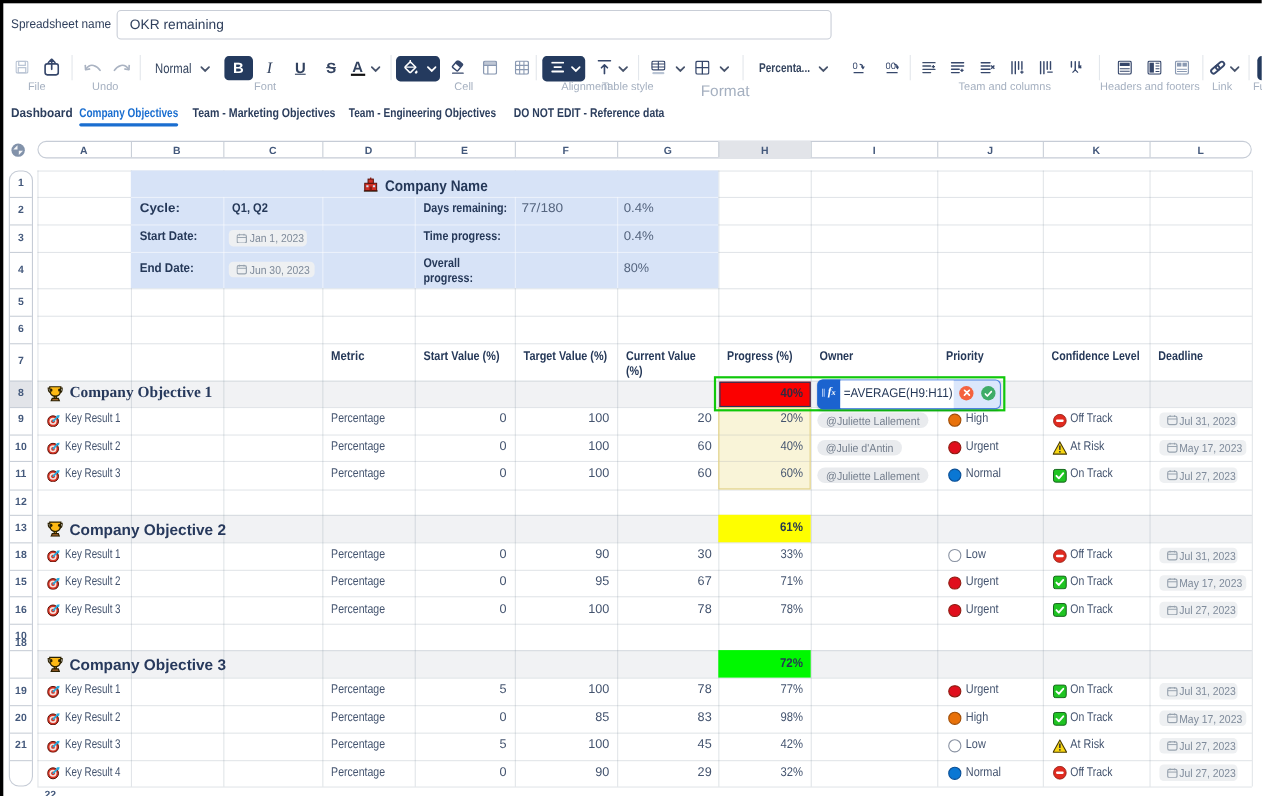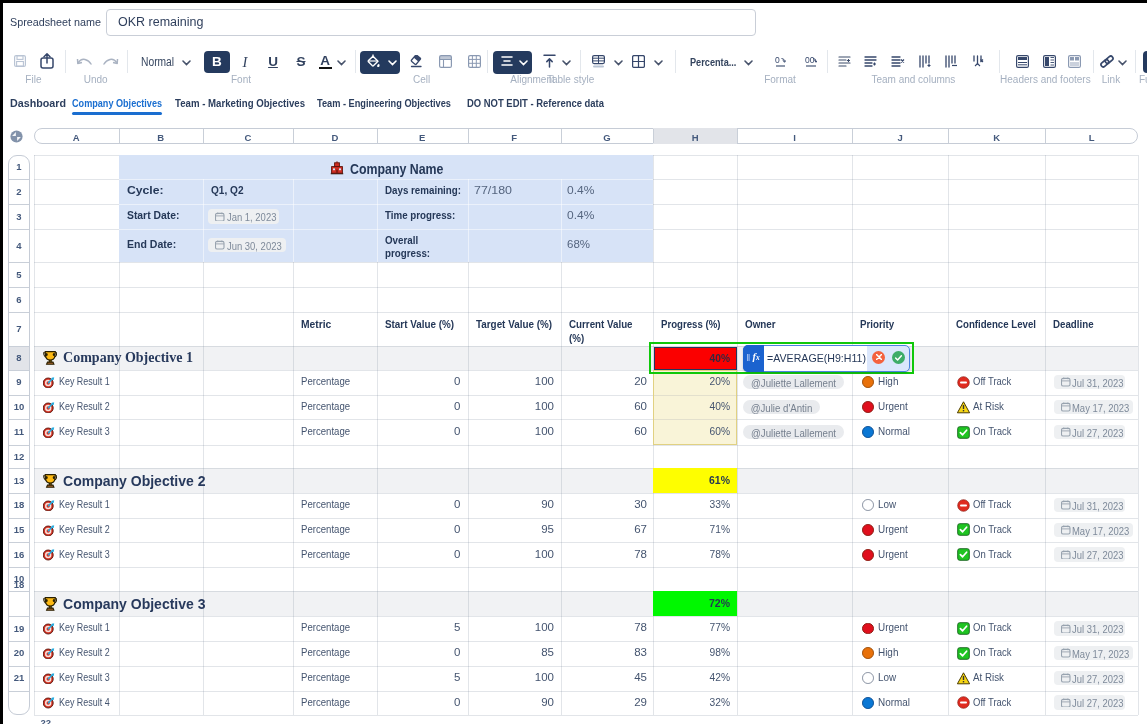--- a/index.html
+++ b/index.html
@@ -16,21 +16,21 @@
 <div class="abs" style="left:827px;top:50px;width:1px;height:23px;background:#e3e7ec"></div>
 <div class="abs" style="left:999px;top:50px;width:1px;height:23px;background:#e3e7ec"></div>
 <div class="abs" style="left:1093px;top:50px;width:1px;height:23px;background:#e3e7ec"></div>
 <div class="abs" style="left:1135px;top:50px;width:1px;height:23px;background:#e3e7ec"></div>
 <div class="abs" style="left:-46.6px;top:73.5px;width:160px;text-align:center;font-size:10px;color:#a5b0c0">File</div>
 <div class="abs" style="left:15.700000000000003px;top:73.5px;width:160px;text-align:center;font-size:10px;color:#a5b0c0">Undo</div>
 <div class="abs" style="left:161px;top:73.5px;width:160px;text-align:center;font-size:10px;color:#a5b0c0">Font</div>
 <div class="abs" style="left:341.7px;top:73.5px;width:160px;text-align:center;font-size:10px;color:#a5b0c0">Cell</div>
 <div class="abs" style="left:452.5px;top:73.5px;width:160px;text-align:center;font-size:10px;color:#a5b0c0">Alignment</div>
 <div class="abs" style="left:547px;top:73.5px;width:160px;text-align:left;font-size:10px;color:#a5b0c0">Table style</div>
-<div class="abs" style="left:700px;top:73.5px;width:160px;text-align:center;font-size:10px;color:#a5b0c0">Format</div>
+<div class="abs" style="left:637px;top:73.5px;width:160px;text-align:left;font-size:14px;color:#a5b0c0">Format</div>
 <div class="abs" style="left:833.4px;top:73.5px;width:160px;text-align:center;font-size:10px;color:#a5b0c0">Team and columns</div>
 <div class="abs" style="left:965.4000000000001px;top:73.5px;width:160px;text-align:center;font-size:10px;color:#a5b0c0">Headers and footers</div>
 <div class="abs" style="left:1031px;top:73.5px;width:160px;text-align:center;font-size:10px;color:#a5b0c0">Link</div>
 <div class="abs" style="left:1139px;top:73.5px;font-size:10px;color:#a5b0c0">Fu</div>
 <div class="abs" style="left:14px;top:55px;width:12px;height:12px">
     <svg width="12" height="12" viewBox="0 0 12 12">
       <rect x="0.6" y="0.6" width="10.8" height="10.8" rx="1.5" fill="none" stroke="#b9c4d4" stroke-width="1.2"></rect>
       <rect x="3" y="0.8" width="6" height="3.6" fill="none" stroke="#b9c4d4" stroke-width="1.1"></rect>
       <rect x="2.6" y="6.5" width="6.8" height="4.6" fill="none" stroke="#b9c4d4" stroke-width="1.1"></rect>
     </svg>
@@ -394,21 +394,21 @@
 <div class="abs" style="left:126.6px;top:184.4px;font-size:11.5px;font-weight:bold;color:#253858;white-space:nowrap;transform:scaleX(1.0599);transform-origin:0 50%;">Cycle:</div>
 <div class="abs" style="left:126.6px;top:209.4px;font-size:11.5px;font-weight:bold;color:#253858;white-space:nowrap;transform:scaleX(0.9010);transform-origin:0 50%;">Start Date:</div>
 <div class="abs" style="left:126.6px;top:238.4px;font-size:11.5px;font-weight:bold;color:#253858;white-space:nowrap;transform:scaleX(0.9167);transform-origin:0 50%;">End Date:</div>
 <div class="abs" style="left:211px;top:184.4px;font-size:11.5px;font-weight:bold;color:#253858;white-space:nowrap;transform:scaleX(0.8765);transform-origin:0 50%;">Q1, Q2</div>
 <div class="abs" style="left:384.5px;top:184.4px;font-size:11.5px;font-weight:bold;color:#253858;white-space:nowrap;transform:scaleX(0.8493);transform-origin:0 50%;">Days remaining:</div>
 <div class="abs" style="left:384.5px;top:209.4px;font-size:11.5px;font-weight:bold;color:#253858;white-space:nowrap;transform:scaleX(0.8483);transform-origin:0 50%;">Time progress:</div>
 <div class="abs" style="left:384.5px;top:233.5px;font-size:11.5px;font-weight:bold;color:#253858;line-height:13px;transform:scaleX(0.85);transform-origin:0 50%">Overall<br>progress:</div>
 <div class="abs" style="left:474.4px;top:184.4px;font-size:11.5px;color:#55657f;white-space:nowrap;transform:scaleX(1.0799);transform-origin:0 50%;">77/180</div>
 <div class="abs" style="left:567px;top:184.4px;font-size:11.5px;color:#55657f;white-space:nowrap;transform:scaleX(1.0412);transform-origin:0 50%;">0.4%</div>
 <div class="abs" style="left:567px;top:209.4px;font-size:11.5px;color:#55657f;white-space:nowrap;transform:scaleX(1.0412);transform-origin:0 50%;">0.4%</div>
-<div class="abs" style="left:567px;top:238.4px;font-size:11.5px;color:#55657f;white-space:nowrap;">68%</div>
+<div class="abs" style="left:567px;top:238.4px;font-size:11.5px;color:#55657f;white-space:nowrap;">80%</div>
 <div class="abs" style="left:208.2px;top:209.3px;width:71px;height:14.4px;background:#eef0f2;border-radius:4px"></div>
 <div class="abs" style="left:215.2px;top:211.7px;width:9.5px;height:9.5px">
     <svg width="9.5" height="9.5" viewBox="0 0 9.5 9.5">
       <rect x="0.5" y="1.4" width="8.5" height="7.6" rx="1.6" fill="none" stroke="#98a3af" stroke-width="1.1"></rect>
       <path d="M0.5 3.9 H9" stroke="#98a3af" stroke-width="0.9"></path>
       <path d="M2.7 0.6 V2.2 M6.8 0.6 V2.2" stroke="#98a3af" stroke-width="1"></path>
     </svg>
   </div>
 <div class="abs" style="left:226.5px;top:211.1px;font-size:10.5px;color:#7e8a9a;white-space:nowrap;transform:scaleX(0.9);transform-origin:0 50%">Jan 1, 2023</div>
 <div class="abs" style="left:208.2px;top:237.8px;width:78px;height:14.4px;background:#eef0f2;border-radius:4px"></div>

